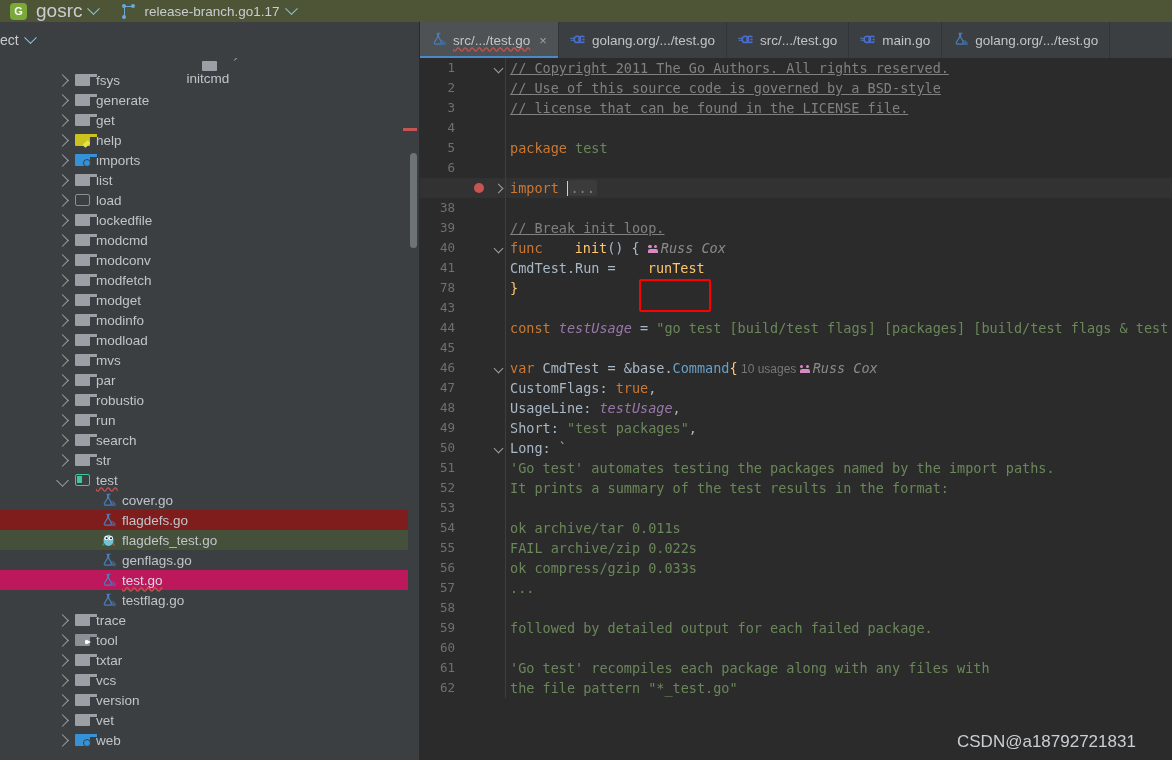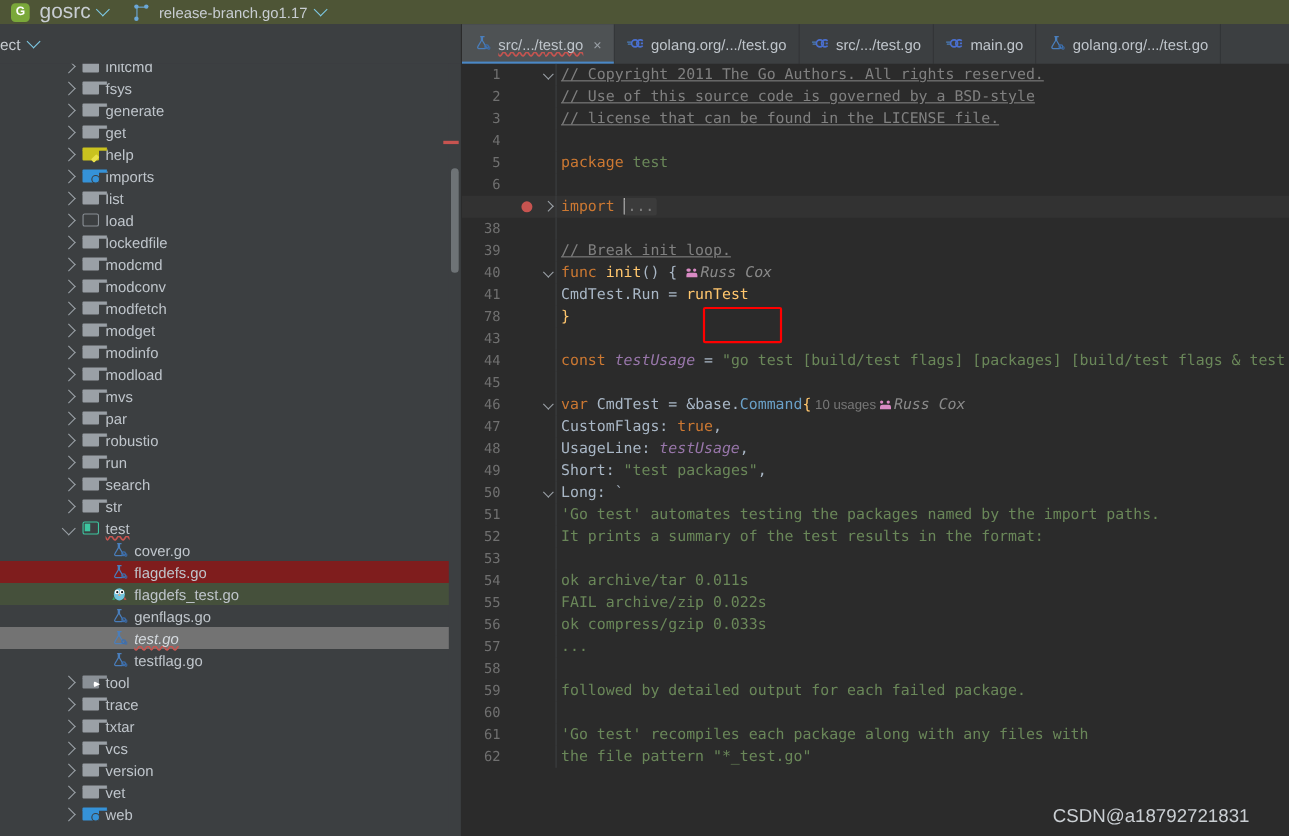--- a/index.html
+++ b/index.html
@@ -56,21 +56,21 @@
 
   
   .sidebar {
     position: absolute; left: 0; top: 58px; width: 410px; height: 702px;
     background: #3c3f41; overflow: hidden;
   }
   .trow {
     position: relative; height: 20px; display: flex; align-items: center;
     font-size: 13.5px; color: #bfc5cb; white-space: nowrap;
   }
-  .trow.sel-blue { background: #737373; font-style: italic; }
+  .trow.sel-blue { background: #be185d; }
   .trow.sel-blue .tlabel { color: #d6dbe0; }
   .trow.sel-green { background: #45503b; }
   .trow.hover { background: #7f1d1d; }
   .arrow {
     width: 9px; height: 9px; flex: none;
     border-right: 1.5px solid #9aa0a6; border-bottom: 1.5px solid #9aa0a6;
   }
   .arrow.right { transform: rotate(-45deg); }
   .arrow.down  { transform: rotate(45deg); }
   .arrow.none  { border: none; }
@@ -203,21 +203,21 @@
     background: #3c3f41;
   }
   .code {
     position: absolute; left: 90px; top: 0; height: 20px; line-height: 20px;
     color: #a9b7c6;
   }
   .cm   { color: #808080; text-decoration: underline; }   
   .kw   { color: #cc7832; }   
   .pkg  { color: #6a8759; }   
   .str  { color: #6a8759; }
-  .fn   { color: #ffc66d; }
+  .fn   { color: #ffc66d; margin-left: 24px; }
   .fld  { color: #9876aa; font-style: italic; }
   .typ  { color: #6aa0c7; }
   .pln  { color: #a9b7c6; }
   .brace{ color: #ffc66d; }
 
   .caret {
     display: inline-block; width: 1.5px; height: 15px; background: #d0d0d0;
     vertical-align: -3px;
   }
   .folded {
@@ -276,21 +276,21 @@
     <span class="branch-name">release-branch.go1.17</span>
     <span class="chev"></span>
   </div>
 
   <div class="side-header">
     <span class="side-header-label">ect</span>
     <span class="chev"></span>
   </div>
 
   <div class="sidebar" id="tree">
-      <div class="trow" style="margin-top: -8px;">
+      <div class="trow" style="margin-top: -8px; flex-direction: column;">
         <span class="arrow right" style="margin-left: 58px;"></span>
         <span class="ic ic-folder" style="margin-left: 8px;">
           <span class="body"></span>
         </span>
         <span class="tlabel">initcmd</span>
       </div>
       <div class="trow">
         <span class="arrow right" style="margin-left: 58px;"></span>
         <span class="ic ic-folder" style="margin-left: 8px;">
           <span class="tab"></span>
@@ -520,34 +520,34 @@
           <svg width="15" height="14" viewBox="0 0 15 14">
             <path d="M5.5 1.2h4M6.6 1.4v3.6L3.4 10.4a1.1 1.1 0 0 0 .95 1.7h5.5a1.1 1.1 0 0 0 .95-1.7L7.6 5V1.4" fill="none" stroke="#4a7ebb" stroke-width="1.15"></path>
             <circle cx="11.4" cy="10.4" r="1.7" fill="none" stroke="#3b6fb0" stroke-width="1.1"></circle>
             <circle cx="13.4" cy="11.6" r="1.15" fill="none" stroke="#3b6fb0" stroke-width="1"></circle>
           </svg>
         </span>
         <span class="tlabel">testflag.go</span>
       </div>
       <div class="trow">
         <span class="arrow right" style="margin-left: 58px;"></span>
+        <span class="ic ic-folder" style="margin-left: 8px;">
+          <span class="tab"></span>
+          <span class="body"></span>
+        </span>
+        <span class="tlabel">trace</span>
+      </div>
+      <div class="trow">
+        <span class="arrow right" style="margin-left: 58px;"></span>
         <span class="ic ic-folder gray2" style="margin-left: 8px;">
           <span class="tab"></span>
           <span class="body"></span>
           <span class="ovl arrowg"></span>
         </span>
         <span class="tlabel">tool</span>
-      </div>
-      <div class="trow">
-        <span class="arrow right" style="margin-left: 58px;"></span>
-        <span class="ic ic-folder" style="margin-left: 8px;">
-          <span class="tab"></span>
-          <span class="body"></span>
-        </span>
-        <span class="tlabel">trace</span>
       </div>
       <div class="trow">
         <span class="arrow right" style="margin-left: 58px;"></span>
         <span class="ic ic-folder" style="margin-left: 8px;">
           <span class="tab"></span>
           <span class="body"></span>
         </span>
         <span class="tlabel">txtar</span>
       </div>
       <div class="trow">

